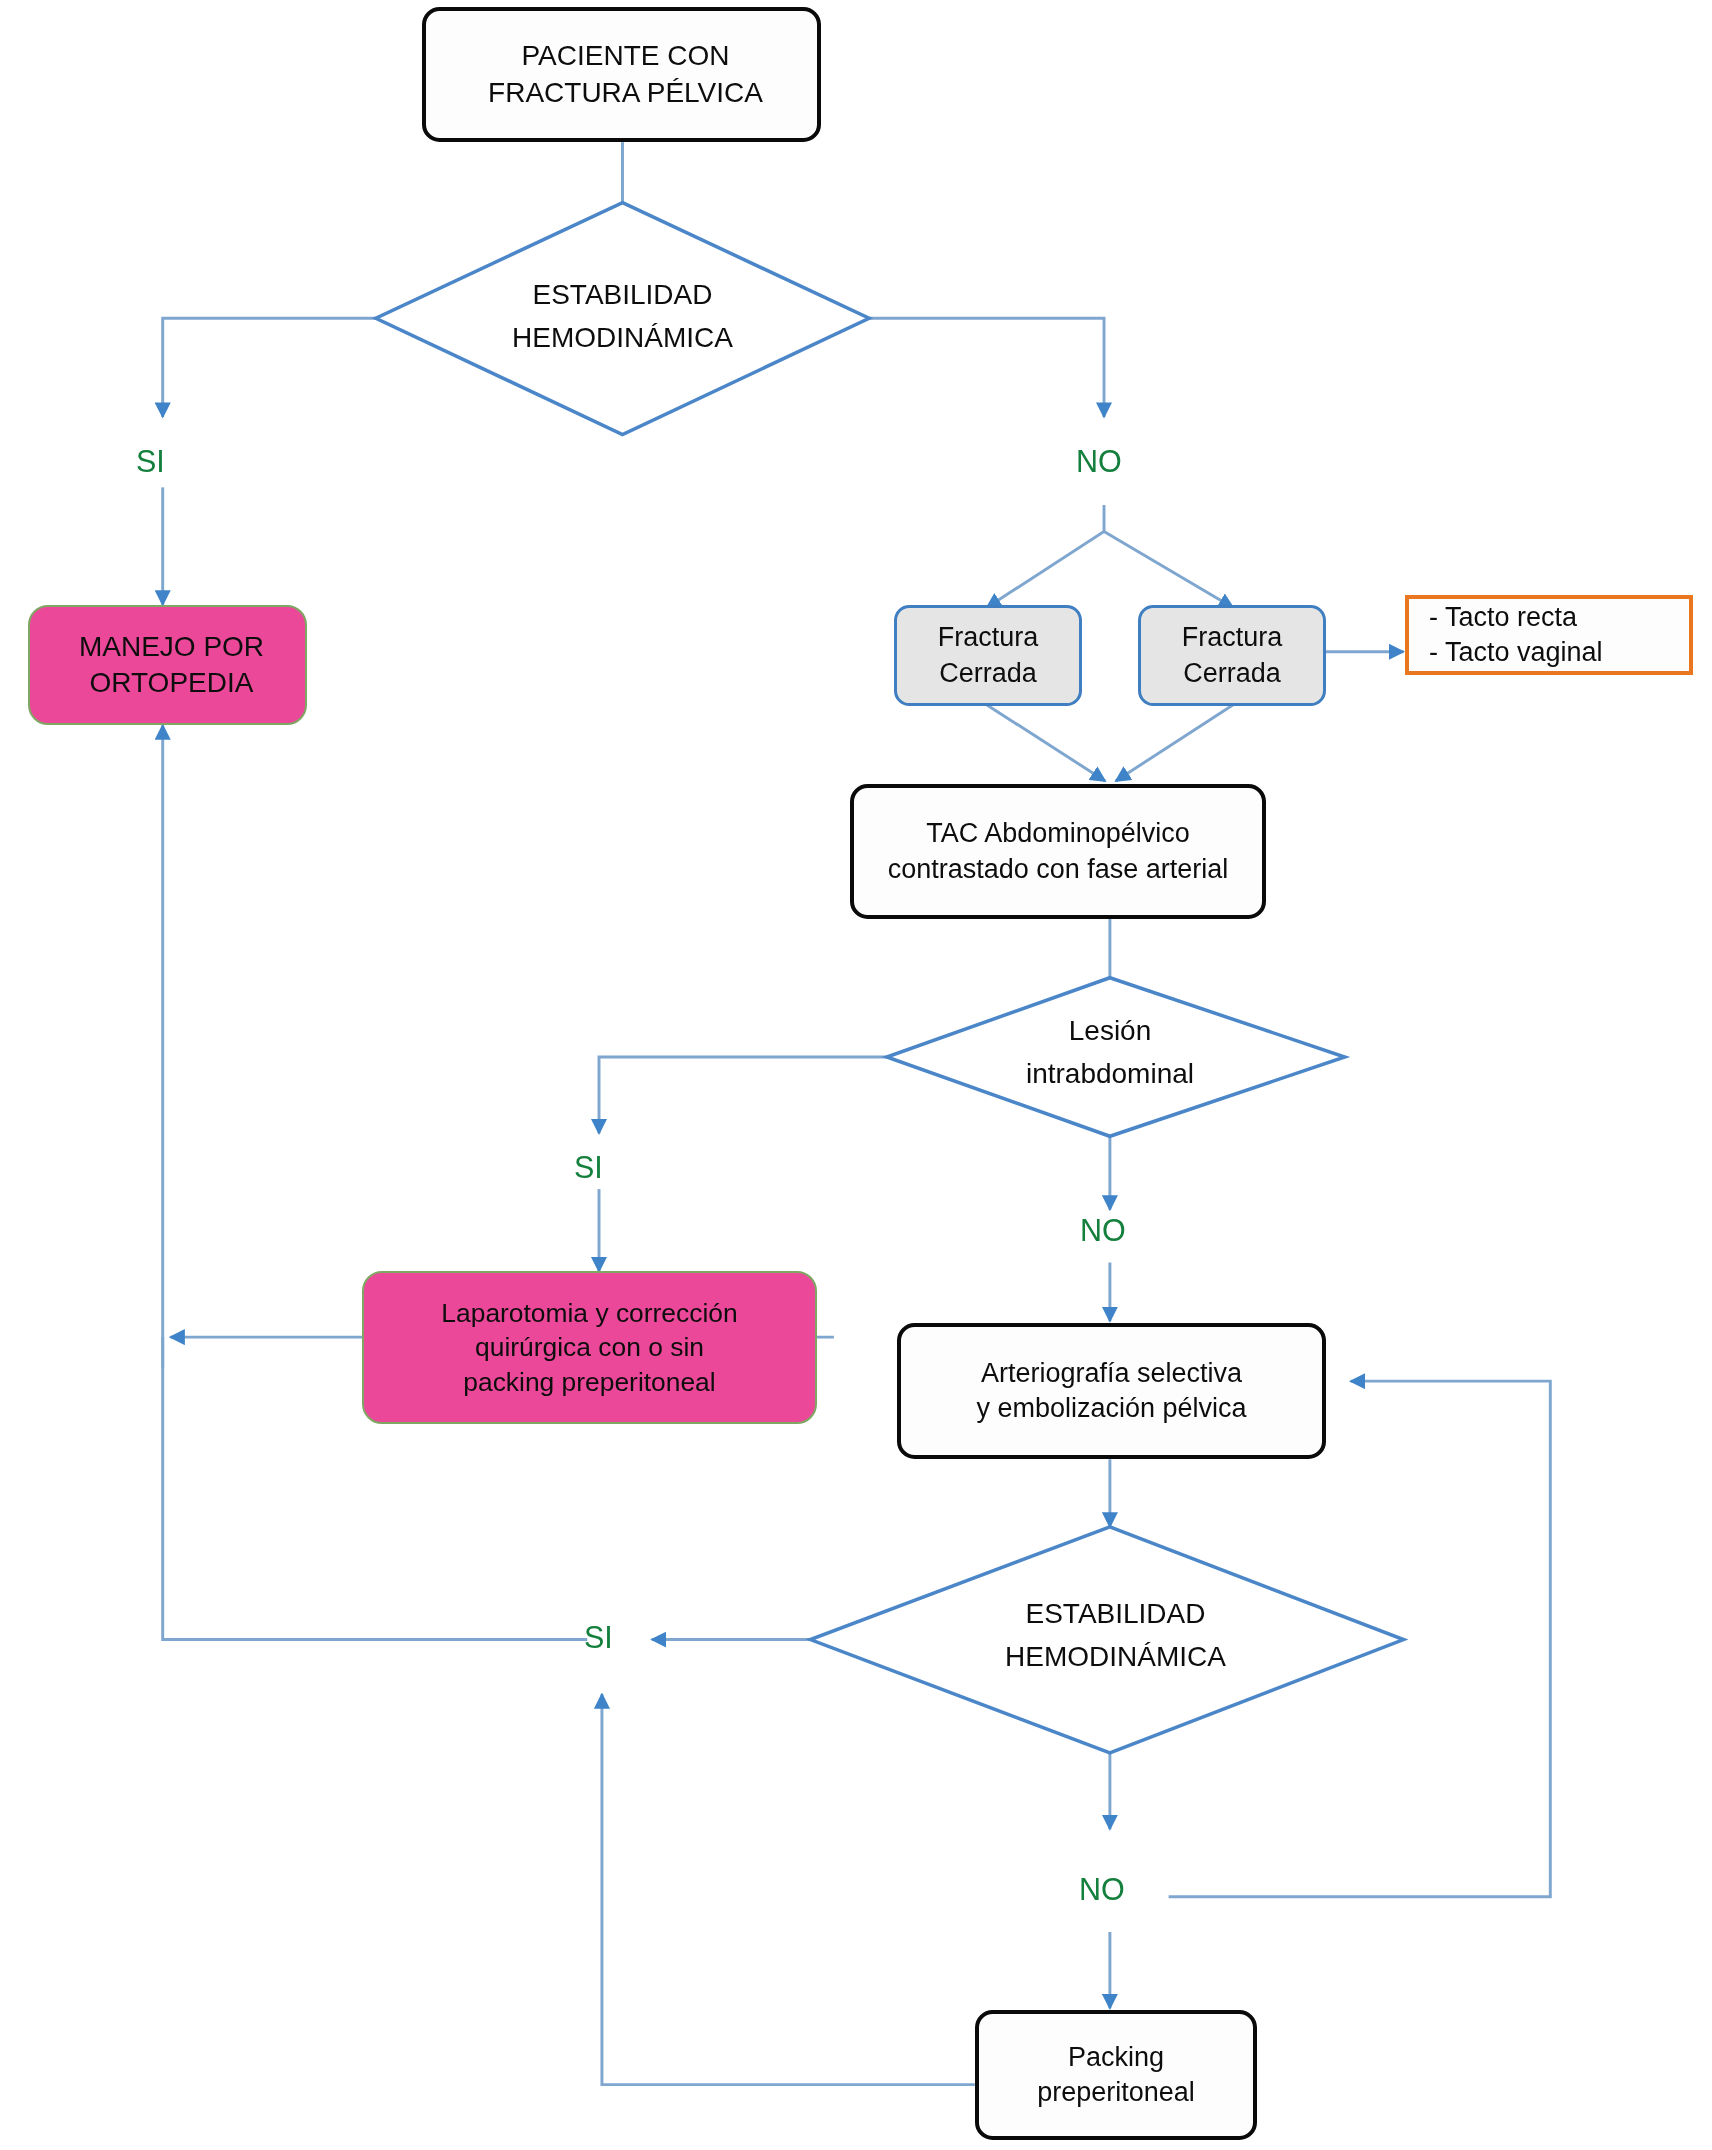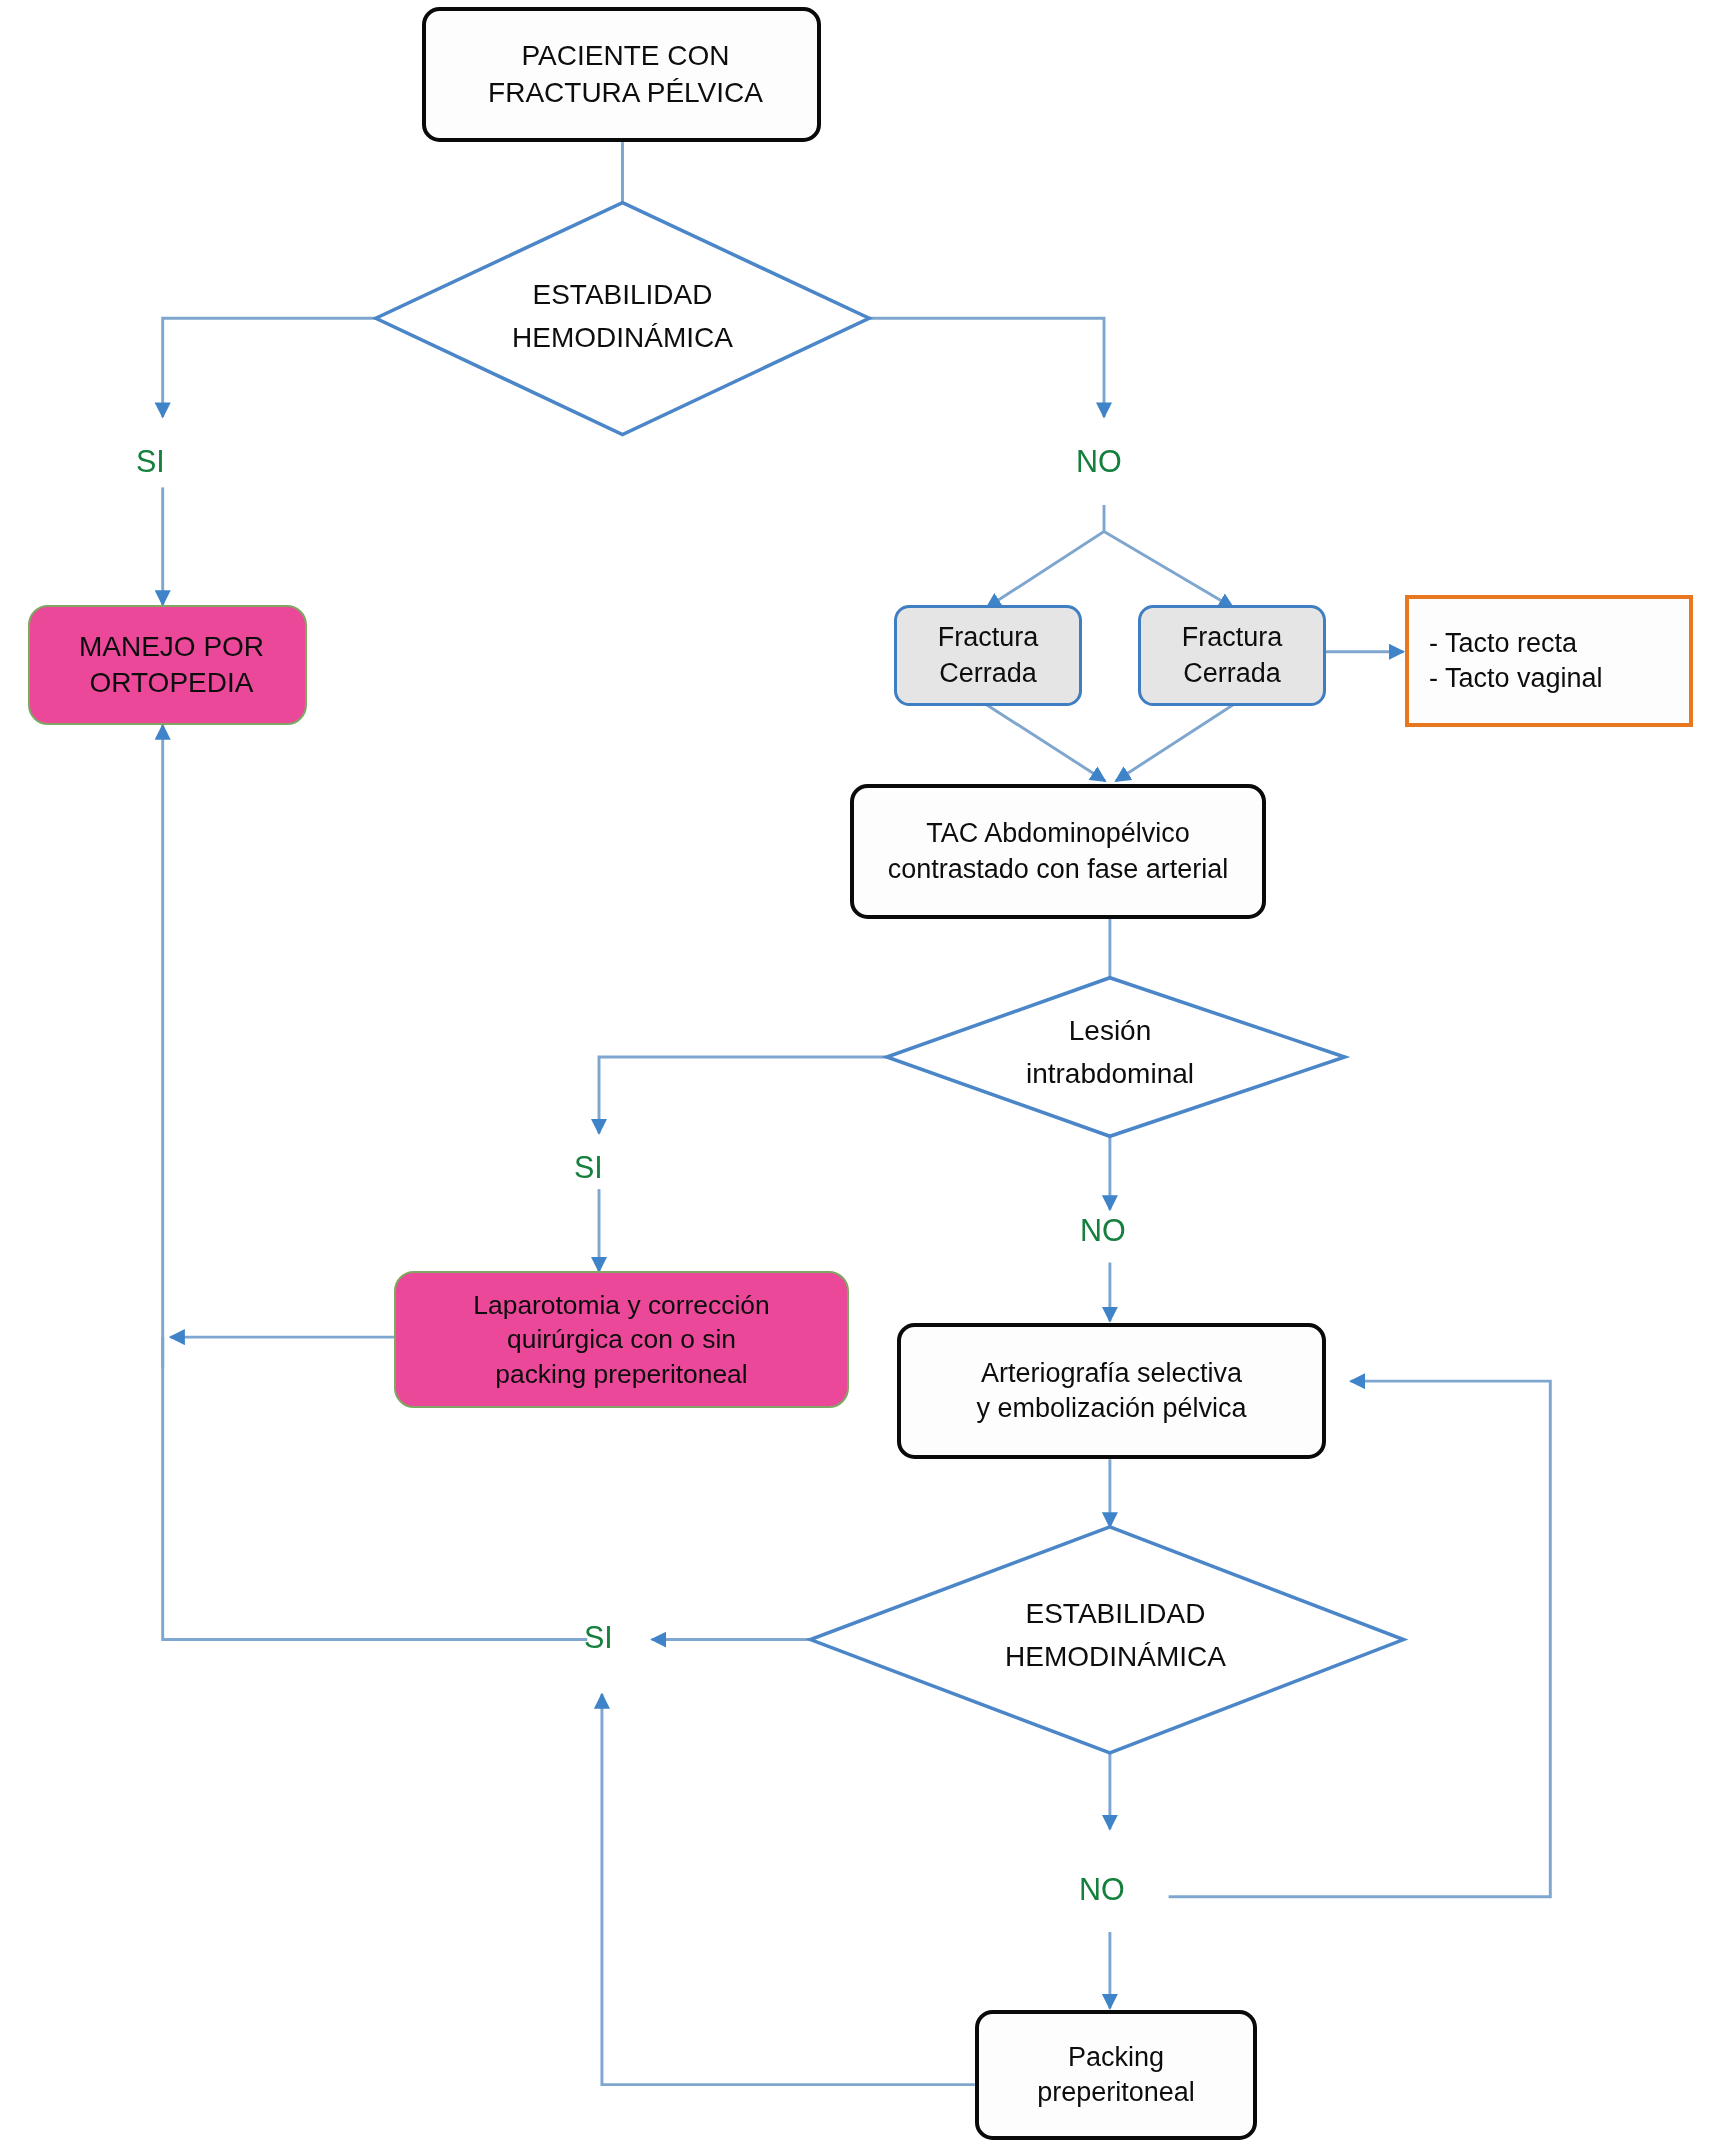--- a/index.html
+++ b/index.html
@@ -164,27 +164,27 @@
 
   <div class="node box-green t-big" style="left:28px; top:605px; width:279px; height:120px;">MANEJO POR
 ORTOPEDIA</div>
 
   <div class="node box-blue t-mid" style="left:894px; top:605px; width:188px; height:101px;">Fractura
 Cerrada</div>
 
   <div class="node box-blue t-mid" style="left:1138px; top:605px; width:188px; height:101px;">Fractura
 Cerrada</div>
 
-  <div class="node box-orange t-mid" style="left:1405px; top:595px; width:288px; height:132px;">- Tacto recta
+  <div class="node box-orange t-mid" style="left:1405px; top:595px; width:288px; height:80px;">- Tacto recta
 - Tacto vaginal</div>
 
   <div class="node box-black t-mid" style="left:850px; top:784px; width:416px; height:135px;">TAC Abdominopélvico
 contrastado con fase arterial</div>
 
-  <div class="node box-green t-small" style="left:394px; top:1271px; width:455px; height:137px;">Laparotomia y corrección
+  <div class="node box-green t-small" style="left:362px; top:1271px; width:455px; height:153px;">Laparotomia y corrección
 quirúrgica con o sin
 packing preperitoneal</div>
 
   <div class="node box-black t-mid" style="left:897px; top:1323px; width:429px; height:136px;">Arteriografía selectiva
 y embolización pélvica</div>
 
   <div class="node box-black t-mid" style="left:975px; top:2010px; width:282px; height:130px;">Packing
 preperitoneal</div>
 
   <div class="label" style="left:136px; top:446px;">SI</div>

